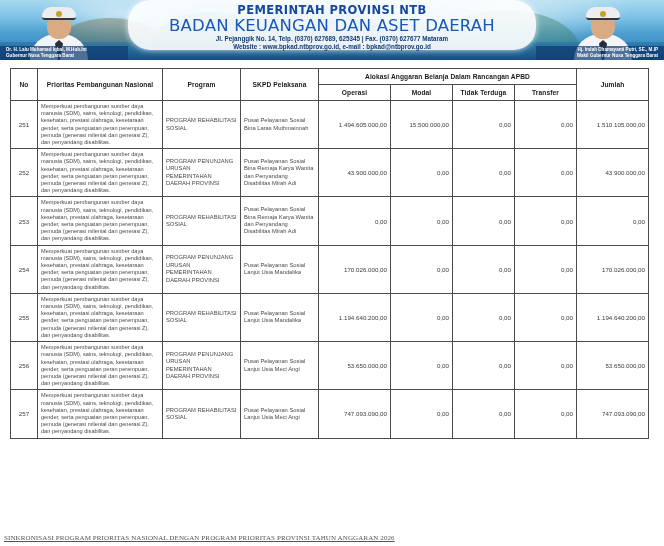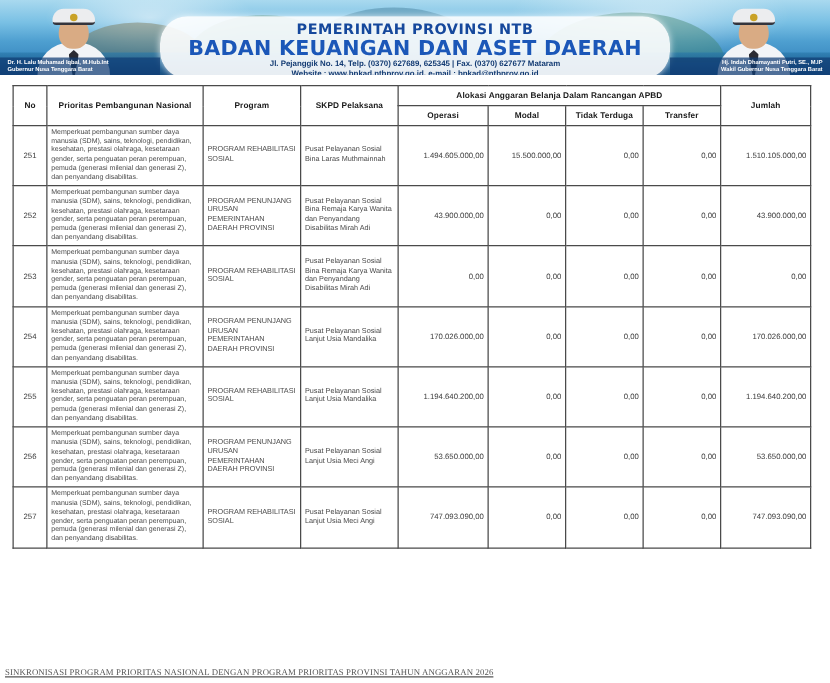--- a/index.html
+++ b/index.html
@@ -44,42 +44,42 @@
   .h4 { left: 55px;  top: 18px; width: 110px; height: 30px; background: rgba(120,110,70,.42); }
   .scene-water {
     position: absolute;
     left: 0; right: 0; bottom: 0; height: 18px;
     background: linear-gradient(180deg, rgba(40,120,170,.65), rgba(20,70,120,.85));
   }
 
   .banner-plate {
     position: absolute;
     left: 128px;
-    top: 13px;
+    top: 0;
     width: 408px;
     height: 50px;
     background: rgba(255,255,255,.90);
     border-radius: 22px;
     box-shadow: 0 0 6px rgba(255,255,255,.8);
     text-align: center;
     padding-top: 2px;
     box-sizing: border-box;
   }
   .plate-l1 {
     font-size: 11.5px;
     font-weight: bold;
     color: #15489c;
     letter-spacing: .4px;
     line-height: 13px;
     margin-top: 2px;
     font-family: "DejaVu Sans", sans-serif;
   }
   .plate-l2 {
     font-size: 16.5px;
-    font-weight: bold;
+    font-weight: normal;
     color: #1b57b8;
     letter-spacing: .2px;
     line-height: 18px;
     font-family: "DejaVu Sans", sans-serif;
   }
   .plate-l3, .plate-l4 {
     font-size: 6.3px;
     font-weight: bold;
     color: #123a72;
     line-height: 8px;

